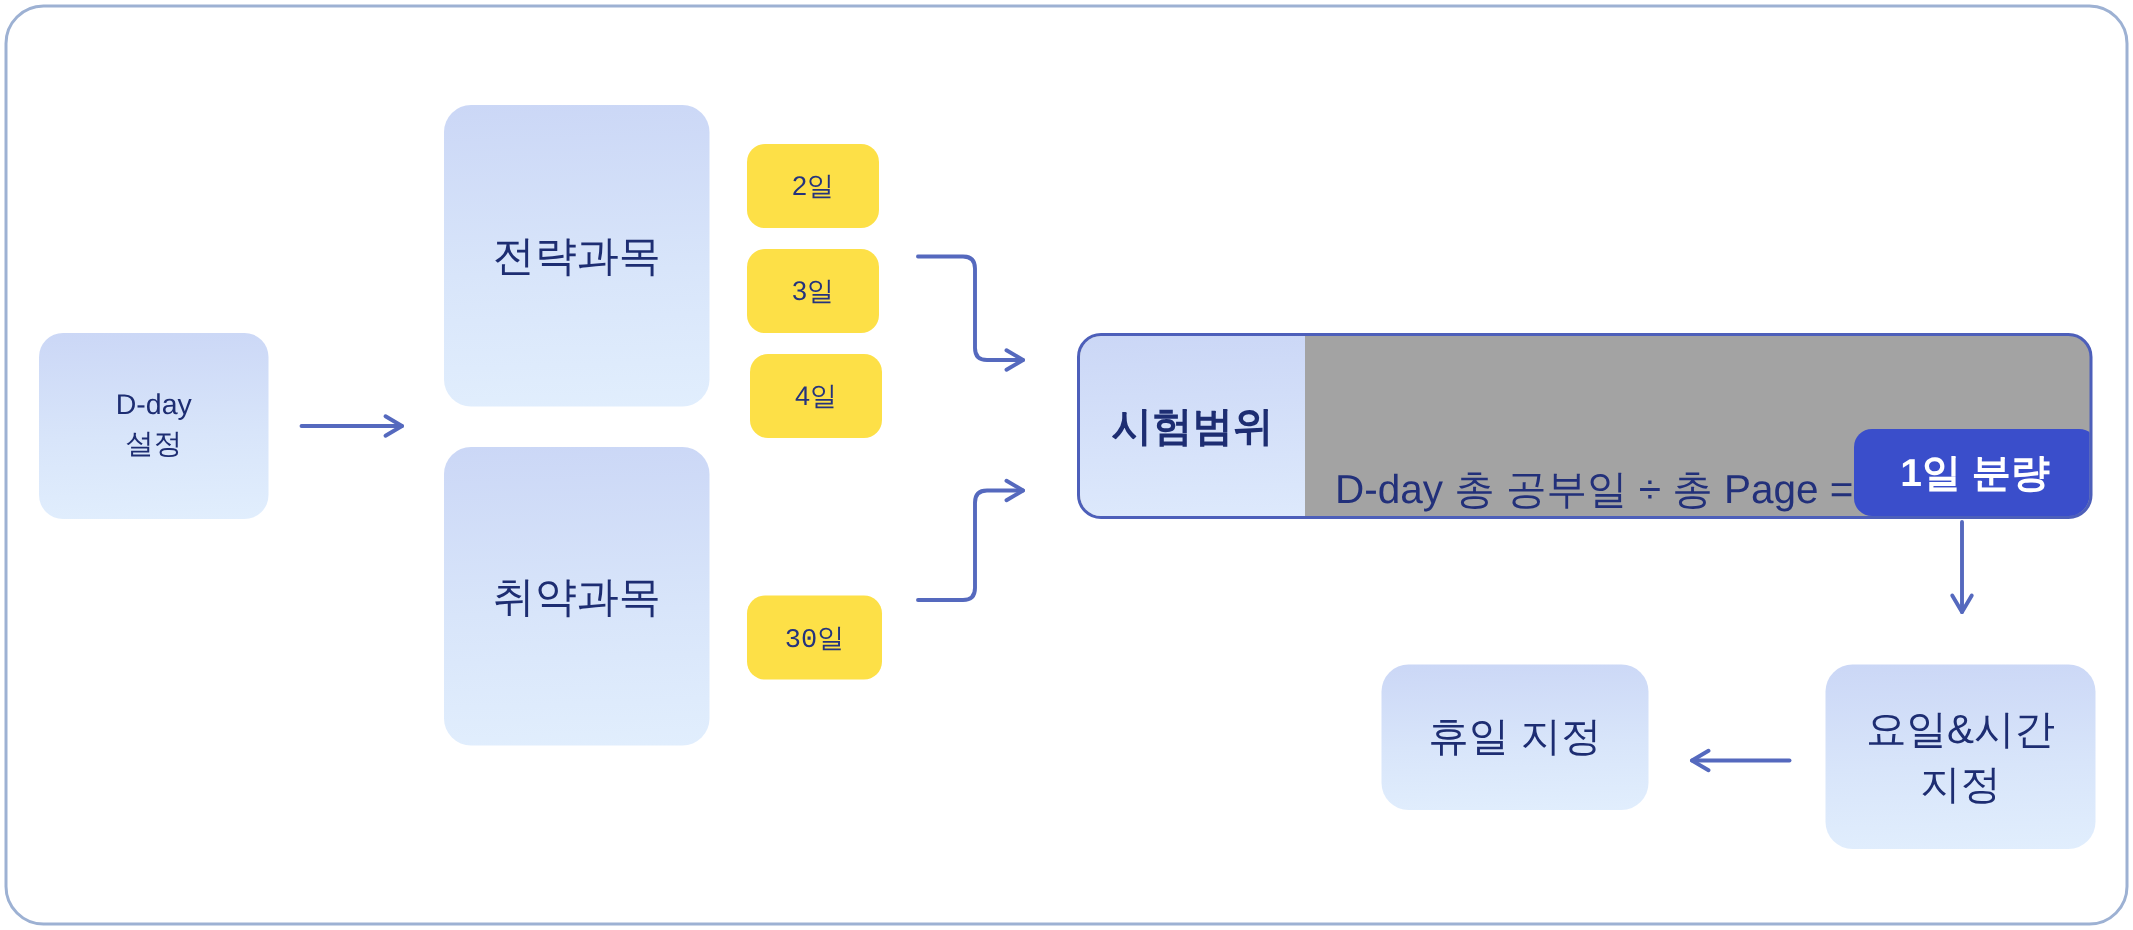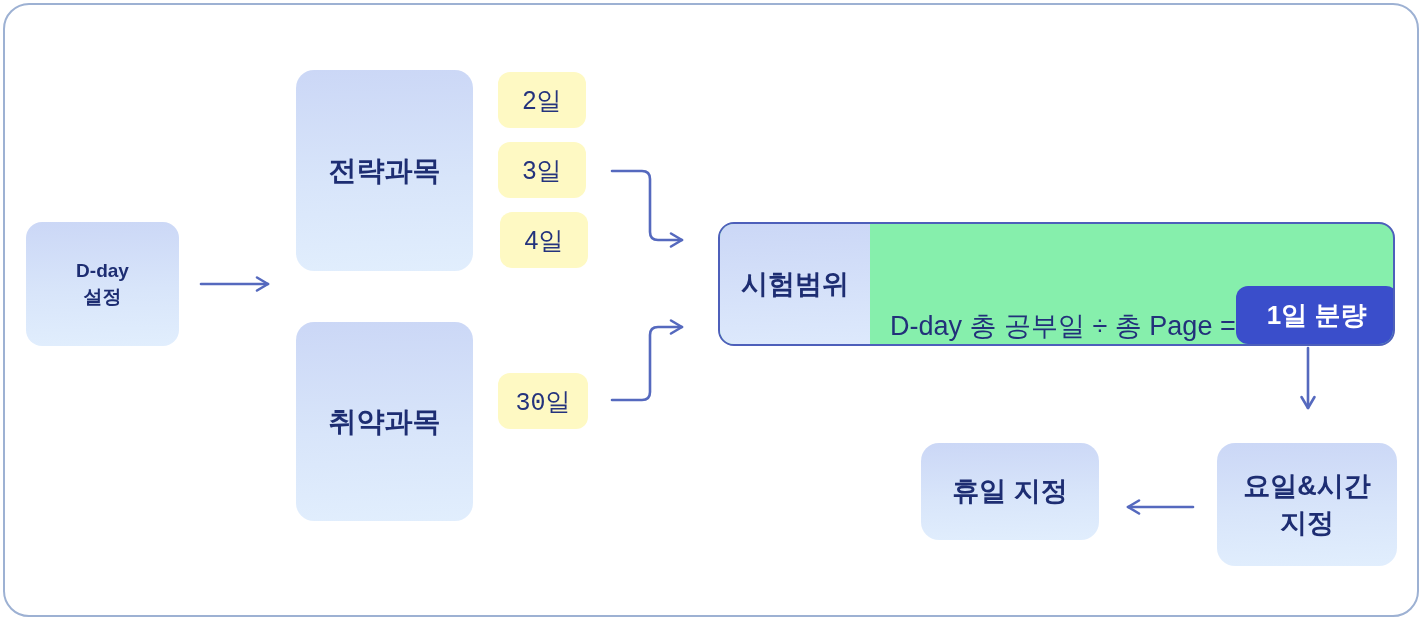--- a/index.html
+++ b/index.html
@@ -1,25 +1,25 @@
 <!DOCTYPE html>
 <html><head>
 <meta charset="utf-8">
 <style>
   html,body{margin:0;padding:0;background:#ffffff;}
   body{font-family:"Liberation Sans","DejaVu Sans",sans-serif;}
   .canvas{position:relative;width:1422px;height:620px;background:#ffffff;overflow:hidden;}
   .frame{position:absolute;left:3px;top:3px;right:3px;bottom:3px;border:2px solid #9db1d3;border-radius:26px;background:#ffffff;}
   .node{position:absolute;display:flex;align-items:center;justify-content:center;text-align:center;
         background:linear-gradient(178deg,#cbd7f6 0%,#d8e5fa 55%,#e1eefd 100%);
-        border-radius:18px;color:#1d2d72;font-weight:700;}
+        border-radius:18px;color:#1d2d72;font-weight:400;}
   .node .lbl{line-height:1.35;}
   .chip{position:absolute;display:flex;align-items:center;justify-content:center;
-        background:#fef9c3;border-radius:12px;color:#24337d;font-weight:500;font-size:25px;}
-  .rangebox{position:absolute;left:718px;top:222px;width:677px;height:124px;background:#86efac;
+        background:#fde047;border-radius:12px;color:#24337d;font-weight:500;font-size:18px;margin-top:24px;}
+  .rangebox{position:absolute;left:718px;top:222px;width:677px;height:124px;background:#a3a3a3;
         border:2px solid #4d5fba;border-radius:16px;display:flex;align-items:stretch;overflow:hidden;box-sizing:border-box;}
   .rangebox .range-label{width:150px;flex:0 0 150px;display:flex;align-items:center;justify-content:center;
         background:linear-gradient(178deg,#cbd7f6 0%,#dde9fc 100%);color:#1d2d72;font-weight:700;font-size:27px;}
   .rangebox .range-body{flex:1;display:flex;align-items:flex-end;padding:0 18px 0 20px;}
   .formula{color:#22307a;font-weight:500;font-size:27px;white-space:nowrap;}
   .result-btn{margin-left:auto;background:#3a4ecb;color:#ffffff;font-weight:700;font-size:26px;
         border-radius:12px;padding:0;width:162px;height:58px;display:flex;align-items:center;justify-content:center;
         border:none;}
   svg.arrows{position:absolute;left:0;top:0;pointer-events:none;}
   .f-dday{font-size:19px;}
@@ -40,21 +40,21 @@
   </div>
 
   <div class="node f-big" style="left:296px;top:70px;width:177px;height:201px;">
     <div class="lbl">전략과목</div>
   </div>
 
   <div class="chip" style="left:498px;top:72px;width:88px;height:56px;">2일</div>
   <div class="chip" style="left:498px;top:142px;width:88px;height:56px;">3일</div>
   <div class="chip" style="left:500px;top:212px;width:88px;height:56px;">4일</div>
 
-  <div class="node f-big" style="left:296px;top:298px;width:177px;height:199px;margin-top:24px;">
+  <div class="node f-big" style="left:296px;top:298px;width:177px;height:199px;">
     <div class="lbl">취약과목</div>
   </div>
 
   <div class="chip" style="left:498px;top:373px;width:90px;height:56px;font-family:Liberation Mono, monospace;">30일</div>
 
   <div class="rangebox">
     <div class="range-label">시험범위</div>
     <div class="range-body">
       <span class="formula">D-day 총 공부일 ÷ 총 Page =</span>
       <span class="result-btn">1일 분량</span>

